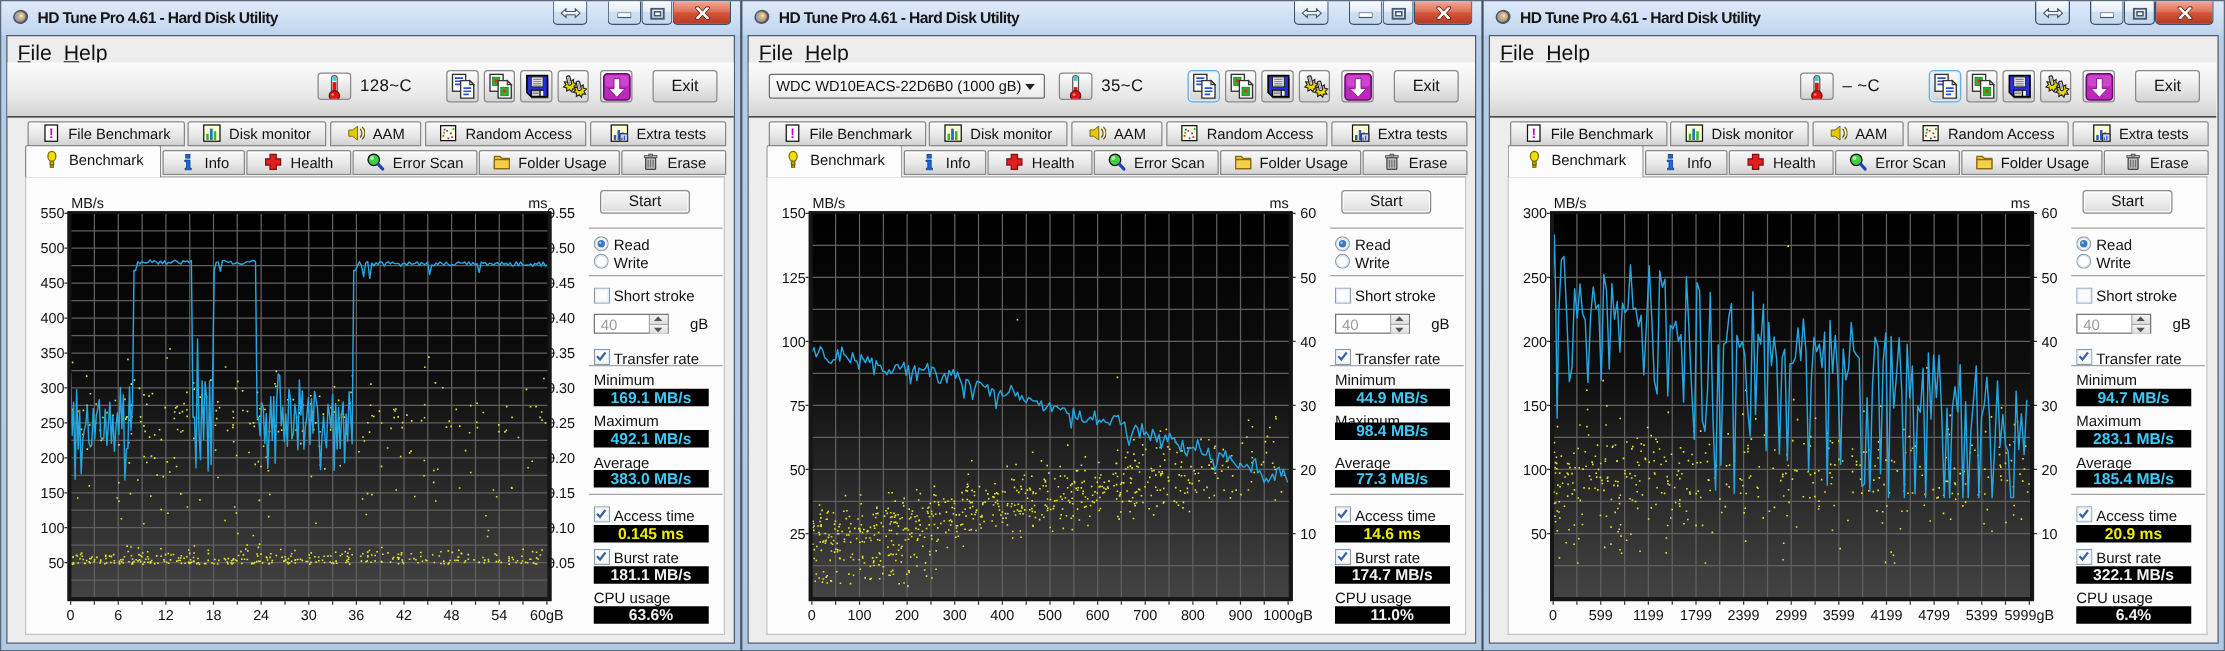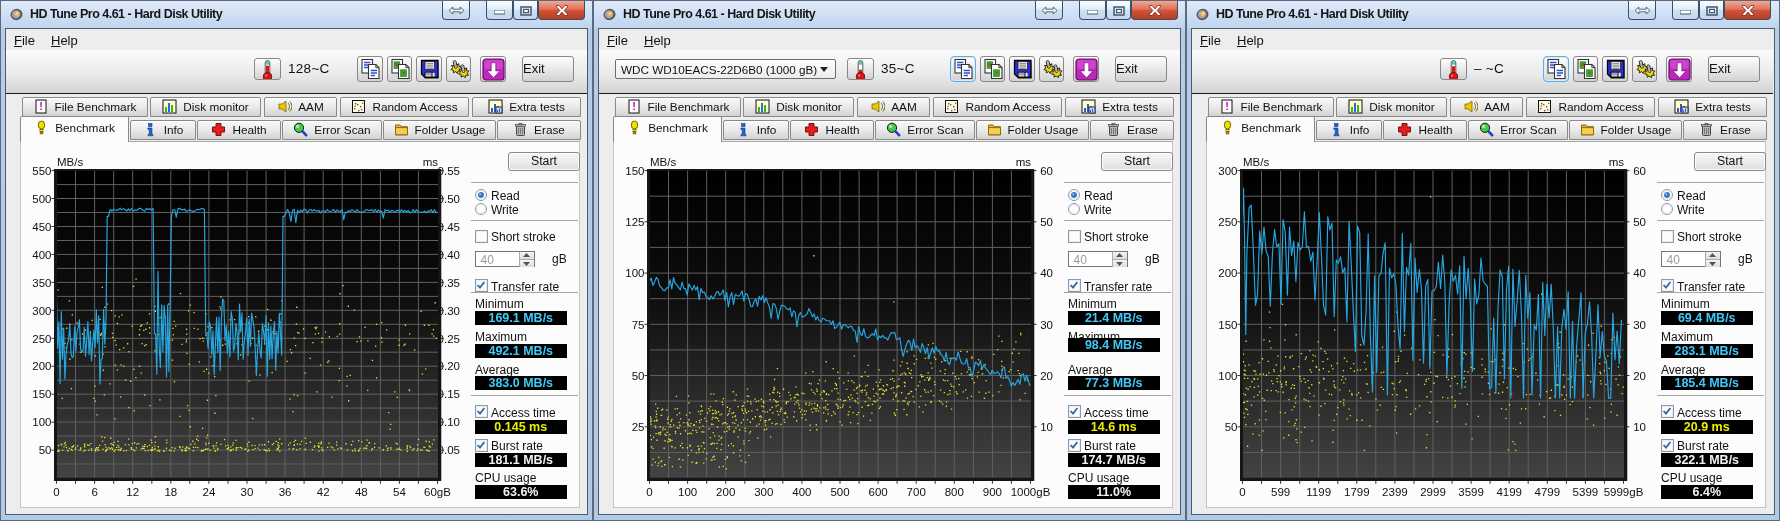--- a/index.html
+++ b/index.html
@@ -4,40 +4,40 @@
 html,body{width:1780px;height:521px;background:#000;font-family:"Liberation Sans",sans-serif;overflow:hidden}
 .win{position:absolute;top:0;height:521px;background:#5a6a7a}
 .band{position:absolute;left:1px;top:1px;right:1px;bottom:1px;
  background:linear-gradient(#dfeafa 0px,#cfdff4 14px,#bed4ee 27px,#b6cde9 28px,#b2c9e6 100%)}
 .client{position:absolute;left:5px;top:28px;right:5px;bottom:6px;border:1px solid #4d5a68;background:#ededed}
 .ticon{position:absolute;left:10px;top:7px}
 .ttext{position:absolute;left:30px;top:7px;font-size:12.5px;font-weight:bold;color:#151515;letter-spacing:-0.5px}
 .tbtn{position:absolute;top:1px;height:19px;border:1px solid #39506b;border-top:none;
  border-radius:0 0 4px 4px;background:linear-gradient(#fbfdfe,#e3edf8 45%,#cfe0f2 50%,#c3d7ee);text-align:center}
 .tbtn.close{background:linear-gradient(#f0a896,#e07258 45%,#d2543a 52%,#b83a20)}
-.menu{position:absolute;top:33px;font-size:13px;color:#111}
+.menu{position:absolute;top:33px;font-size:17px;color:#111}
 .u{text-decoration:underline}
 .tstrip{position:absolute;left:6px;top:50px;width:581px;height:43px;background:linear-gradient(#fbfbfb,#ebebeb 55%,#d4d4d4)}
 .tline{position:absolute;left:6px;top:93.2px;width:581px;height:1.3px;background:#1a1a1a}
 .combo{position:absolute;left:22px;top:59px;width:221px;height:20px;border:1px solid #6e6e6e;border-radius:2px;
  background:linear-gradient(#fefefe,#ececec);font-size:11.7px;color:#111;line-height:19px;padding-left:5px;white-space:nowrap;overflow:hidden}
 .carr{position:absolute;right:7px;top:7px}
 .tb{position:absolute;border:1px solid #888;border-radius:3px;background:linear-gradient(#fdfdfd,#e9e9e9 50%,#d2d2d2);
- overflow:hidden}
+ text-align:center;overflow:hidden}
 .tb.exit{font-size:13px;color:#111;line-height:24px}
 .temp{position:absolute;left:288px;top:61px;font-size:13.5px;font-weight:normal;color:#111;letter-spacing:0.3px}
 .tab{position:absolute;border:1px solid #898989;border-radius:2px 2px 0 0;font-size:11.8px;color:#111;padding-bottom:1.5px;
  display:flex;align-items:center;justify-content:center;gap:6px;
  background:linear-gradient(#f9f9f9,#e8e8e8 55%,#d2d2d2);box-shadow:0 1px 0 #fff inset}
 .tab.r1{top:97.3px;height:20px}
 .tab.r2{top:120.3px;height:20.2px}
 .tab.sel{top:115.6px;height:26.2px;padding-bottom:3px;background:#fcfcfc;border-bottom:none;box-shadow:none;z-index:3}
 .tab svg{flex:0 0 auto}
 .page{position:absolute;left:20px;top:140.5px;width:560px;height:367.5px;background:#fcfcfc;border:1px solid #c4c4c4;border-top-color:#a8a8a8}
-.btn.start{position:absolute;left:508px;top:152px;width:72px;height:19px;border:1px solid #8a8a8a;border-radius:3px;
+.btn.start{position:absolute;left:480px;top:152px;width:72px;height:19px;border:1px solid #8a8a8a;border-radius:3px;
  background:linear-gradient(#f6f6f6,#ececec 50%,#dcdcdc);font-size:12.3px;color:#111;text-align:center;line-height:17px;
  box-shadow:0 0 0 1px #fff inset}
 .hsep{position:absolute;left:471px;width:107px;height:1px;background:#a4a4a4}
 .lab{position:absolute;font-size:12px;color:#111;white-space:nowrap}
 .vbox{position:absolute;left:475px;width:91.5px;height:14px;background:#000;font-size:12.5px;font-weight:bold;
  text-align:center;line-height:14px}
 .cyan{color:#3fcaf8}.yel{color:#eded00}.wht{color:#f2f2f2}
 .spin{position:absolute;left:474.5px;top:250.5px;width:60px;height:16.5px;border:1px solid #767676;background:#fff}
 .spin>span{position:absolute;left:5px;top:1px;font-size:12px;color:#9a9a9a}
 .spbtns{position:absolute;right:0;top:0;width:15px;height:15px}
@@ -591,21 +591,21 @@
       </div>
     </div>
     <div class="lab" style="left:552px;top:252px">gB</div>
     <svg width="13" height="13" viewBox="0 0 13 13" style="position:absolute;left:474.5px;top:279px">
       <rect x="0.5" y="0.5" width="12" height="12" fill="#fcfcfc" stroke="#8a9aaa"></rect>
       <rect x="1.5" y="1.5" width="10" height="10" fill="none" stroke="#e8eef4"></rect>
       <path d="M2.6 6l2.4 2.6 4.4-5.6" stroke="#3464a8" stroke-width="1.8" fill="none"></path>
     </svg>
     <div class="lab" style="left:491px;top:279.5px">Transfer rate</div>
     <div class="lab" style="left:475px;top:296.5px">Minimum</div>
-    <div class="vbox cyan" style="top:310.5px">21.4 MB/s</div>
+    <div class="vbox cyan" style="top:310.5px">44.9 MB/s</div>
     <div class="lab" style="left:475px;top:329.5px">Maximum</div>
     <div class="vbox cyan" style="top:338px">98.4 MB/s</div>
     <div class="lab" style="left:475px;top:362.5px">Average</div>
     <div class="vbox cyan" style="top:375.5px">77.3 MB/s</div>
     <svg width="13" height="13" viewBox="0 0 13 13" style="position:absolute;left:474.5px;top:405px">
       <rect x="0.5" y="0.5" width="12" height="12" fill="#fcfcfc" stroke="#8a9aaa"></rect>
       <rect x="1.5" y="1.5" width="10" height="10" fill="none" stroke="#e8eef4"></rect>
       <path d="M2.6 6l2.4 2.6 4.4-5.6" stroke="#3464a8" stroke-width="1.8" fill="none"></path>
     </svg>
     <div class="lab" style="left:491px;top:405.5px">Access time</div>
@@ -872,21 +872,21 @@
       </div>
     </div>
     <div class="lab" style="left:552px;top:252px">gB</div>
     <svg width="13" height="13" viewBox="0 0 13 13" style="position:absolute;left:474.5px;top:279px">
       <rect x="0.5" y="0.5" width="12" height="12" fill="#fcfcfc" stroke="#8a9aaa"></rect>
       <rect x="1.5" y="1.5" width="10" height="10" fill="none" stroke="#e8eef4"></rect>
       <path d="M2.6 6l2.4 2.6 4.4-5.6" stroke="#3464a8" stroke-width="1.8" fill="none"></path>
     </svg>
     <div class="lab" style="left:491px;top:279.5px">Transfer rate</div>
     <div class="lab" style="left:475px;top:296.5px">Minimum</div>
-    <div class="vbox cyan" style="top:310.5px">69.4 MB/s</div>
+    <div class="vbox cyan" style="top:310.5px">94.7 MB/s</div>
     <div class="lab" style="left:475px;top:329.5px">Maximum</div>
     <div class="vbox cyan" style="top:343.5px">283.1 MB/s</div>
     <div class="lab" style="left:475px;top:362.5px">Average</div>
     <div class="vbox cyan" style="top:375.5px">185.4 MB/s</div>
     <svg width="13" height="13" viewBox="0 0 13 13" style="position:absolute;left:474.5px;top:405px">
       <rect x="0.5" y="0.5" width="12" height="12" fill="#fcfcfc" stroke="#8a9aaa"></rect>
       <rect x="1.5" y="1.5" width="10" height="10" fill="none" stroke="#e8eef4"></rect>
       <path d="M2.6 6l2.4 2.6 4.4-5.6" stroke="#3464a8" stroke-width="1.8" fill="none"></path>
     </svg>
     <div class="lab" style="left:491px;top:405.5px">Access time</div>

